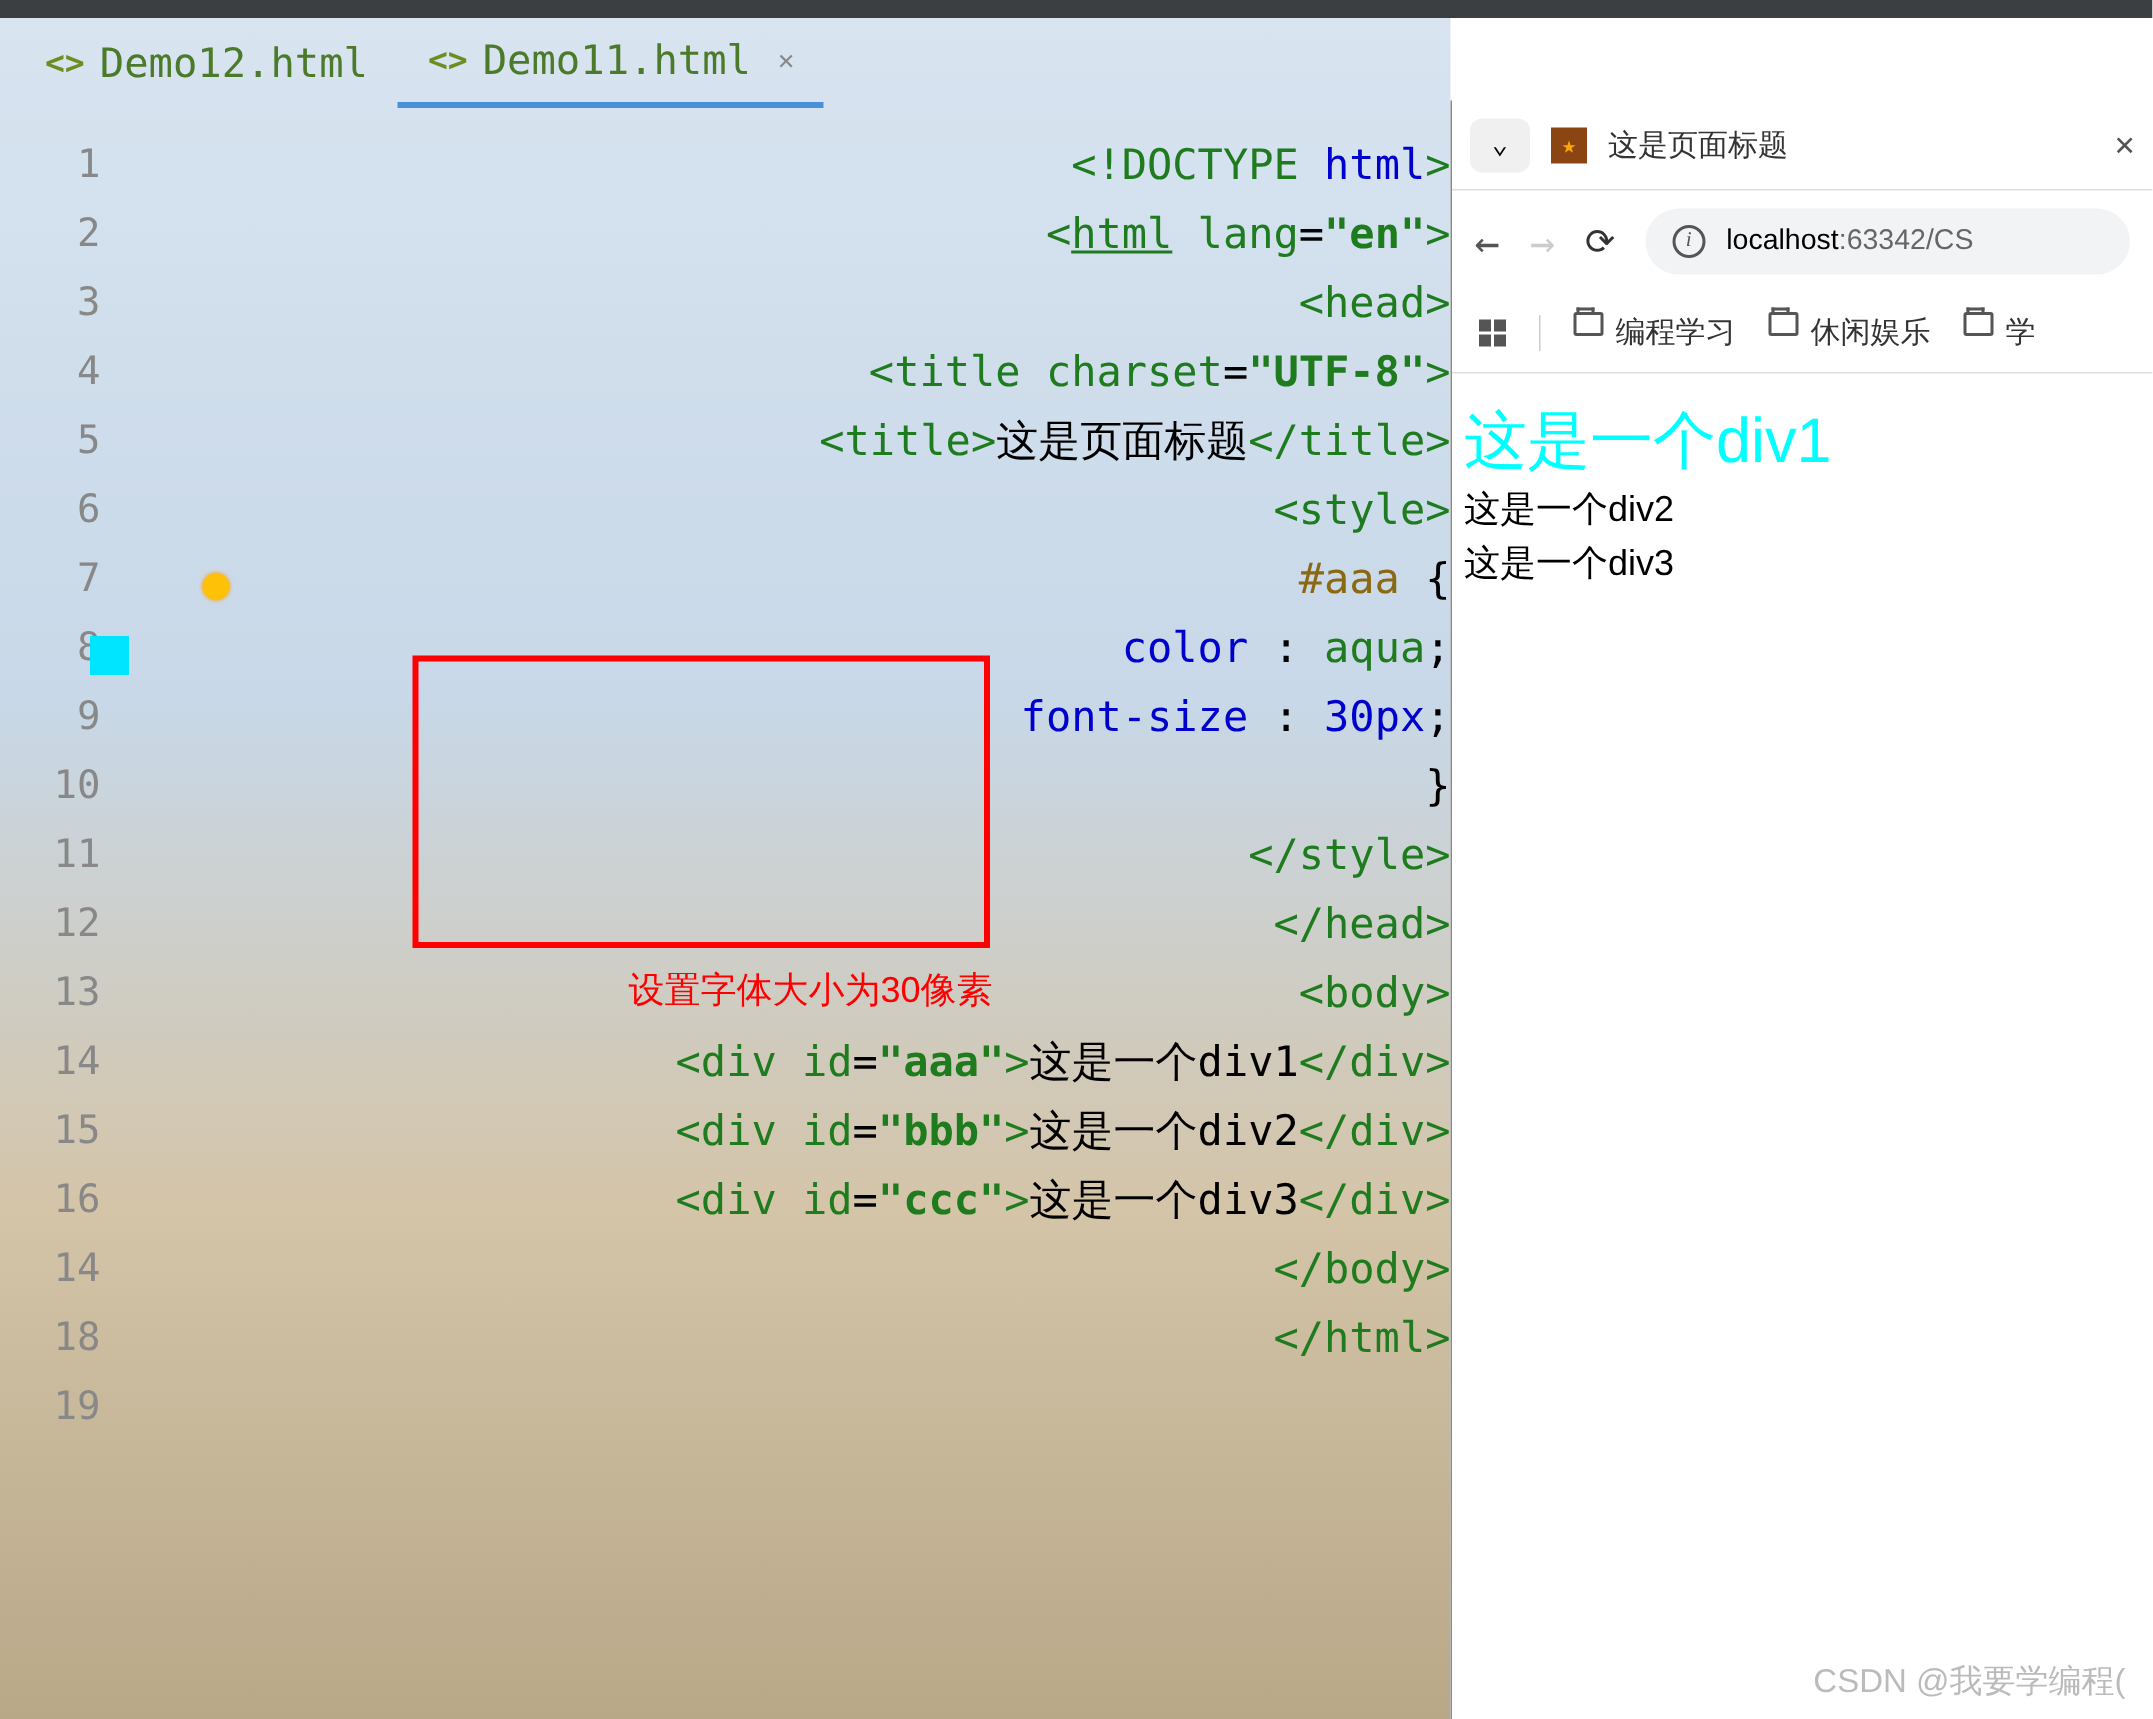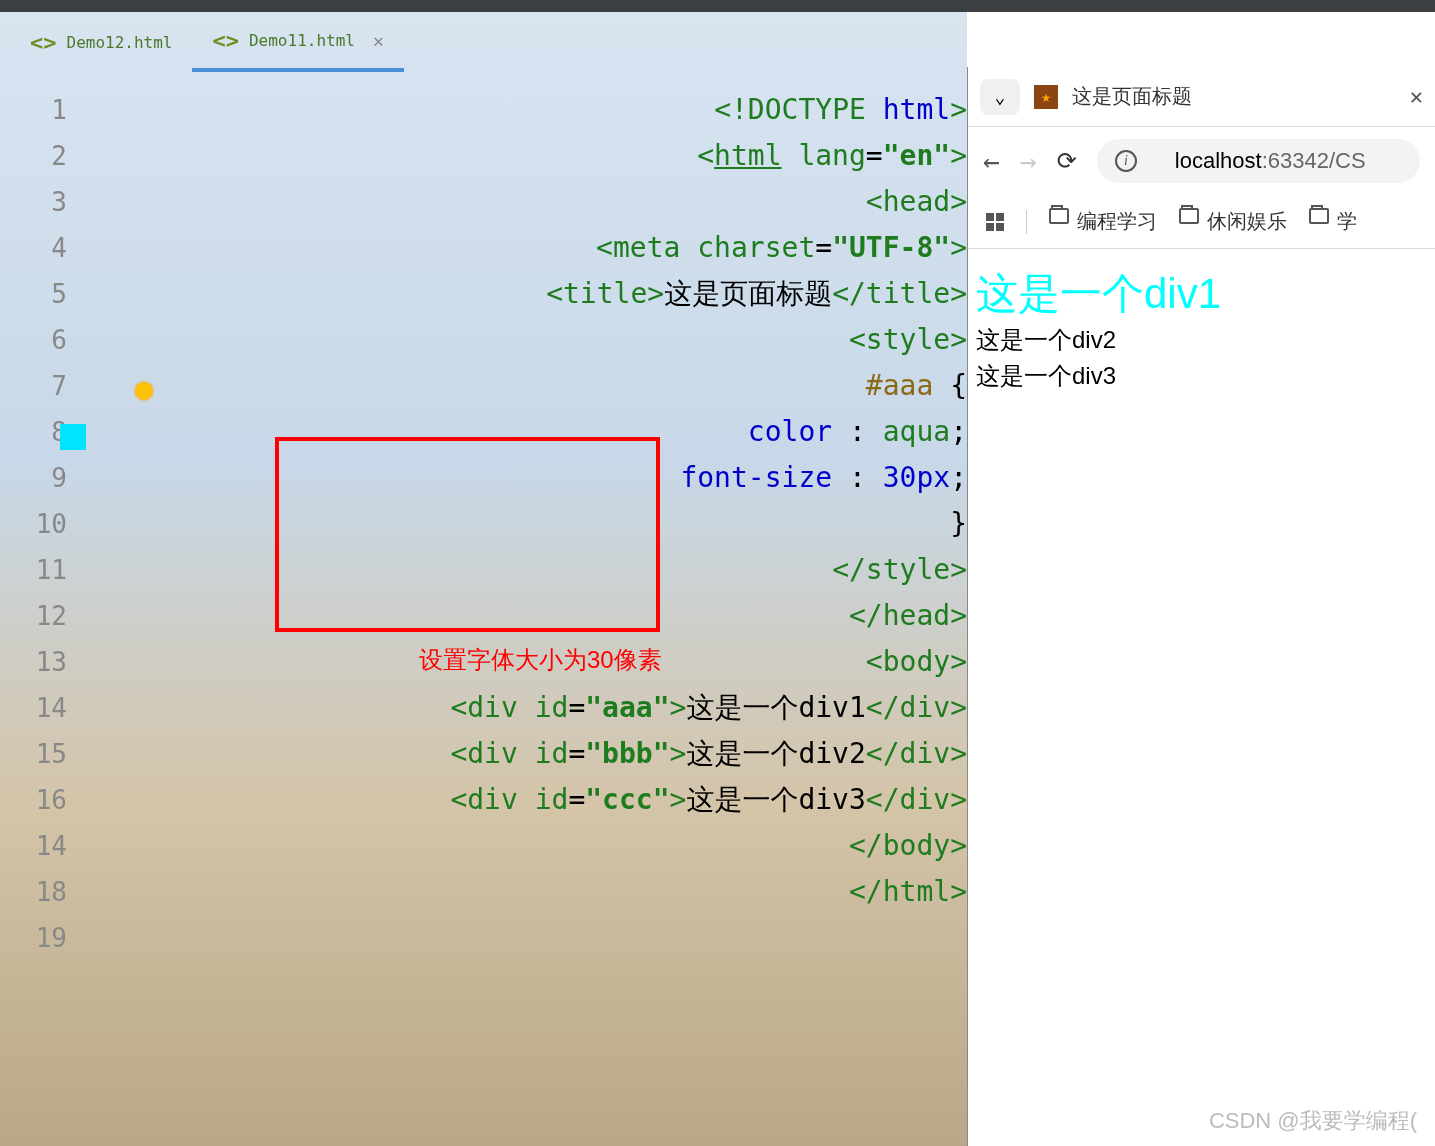--- a/index.html
+++ b/index.html
@@ -37,21 +37,21 @@
   gap: 10px;
   cursor: pointer;
 }
 .tab-icon {
   color: #6b8e23;
   font-size: 22px;
   font-weight: bold;
 }
 .tab-label {
   color: #4a7a2a;
-  font-size: 16px;
+  font-size: 27px;
 }
 .tab.active {
   border-bottom: 4px solid #4a90d9;
 }
 .tab-close {
   color: #888;
   font-size: 18px;
   margin-left: 8px;
 }
 .code-area {
@@ -212,21 +212,21 @@
   border: 2px solid #555;
   border-radius: 50%;
   display: flex;
   align-items: center;
   justify-content: center;
   font-size: 14px;
   color: #555;
   font-style: italic;
   font-family: serif;
 }
-.url-text { font-size: 22px; color: #333; margin-left: 24px; }
+.url-text { font-size: 19px; color: #333; }
 .url-host { color: #000; }
 .url-path { color: #666; }
 .bookmarks-row {
   display: flex;
   align-items: center;
   height: 54px;
   padding: 0 18px;
   gap: 22px;
   border-bottom: 1px solid #ddd;
   font-family: sans-serif;
@@ -330,21 +330,21 @@
         <div class="line-num">16</div>
         <div class="line-num">14</div>
         <div class="line-num">18</div>
         <div class="line-num">19</div>
       </div>
 
       <div class="code-content">
 <div class="code-line"><span class="tag">&lt;!DOCTYPE </span><span class="kw">html</span><span class="tag">&gt;</span></div>
 <div class="code-line"><span class="tag">&lt;</span><span class="tag-link">html</span><span class="tag"> </span><span class="attr">lang</span><span class="punct">=</span><span class="str">"en"</span><span class="tag">&gt;</span></div>
 <div class="code-line"><span class="tag">&lt;head&gt;</span></div>
-<div class="code-line">    <span class="tag">&lt;</span><span class="tag">meta</span> <span class="attr">charset</span><span class="punct">=</span><span class="str">"UTF-8"</span><span class="tag">&gt;</span></div>
+<div class="code-line">    <span class="tag">&lt;</span><span class="tag">title</span> <span class="attr">charset</span><span class="punct">=</span><span class="str">"UTF-8"</span><span class="tag">&gt;</span></div>
 <div class="code-line">    <span class="tag">&lt;title&gt;</span><span class="text">这是页面标题</span><span class="tag">&lt;/title&gt;</span></div>
 <div class="code-line">    <span class="tag">&lt;style&gt;</span></div>
 <div class="code-line">        <span class="sel">#aaa</span> <span class="punct">{</span></div>
 <div class="code-line">            <span class="prop">color</span> <span class="punct">:</span> <span class="val-aqua">aqua</span><span class="punct">;</span></div>
 <div class="code-line">            <span class="prop">font-size</span> <span class="punct">:</span> <span class="val-num">30px</span><span class="punct">;</span></div>
 <div class="code-line">        <span class="punct">}</span></div>
 <div class="code-line">    <span class="tag">&lt;/style&gt;</span></div>
 <div class="code-line"><span class="tag">&lt;/head&gt;</span></div>
 <div class="code-line"><span class="tag">&lt;body&gt;</span></div>
 <div class="code-line"><span class="tag">&lt;</span><span class="tag">div</span> <span class="attr">id</span><span class="punct">=</span><span class="str">"aaa"</span><span class="tag">&gt;</span><span class="text">这是一个div1</span><span class="tag">&lt;/div&gt;</span></div>

